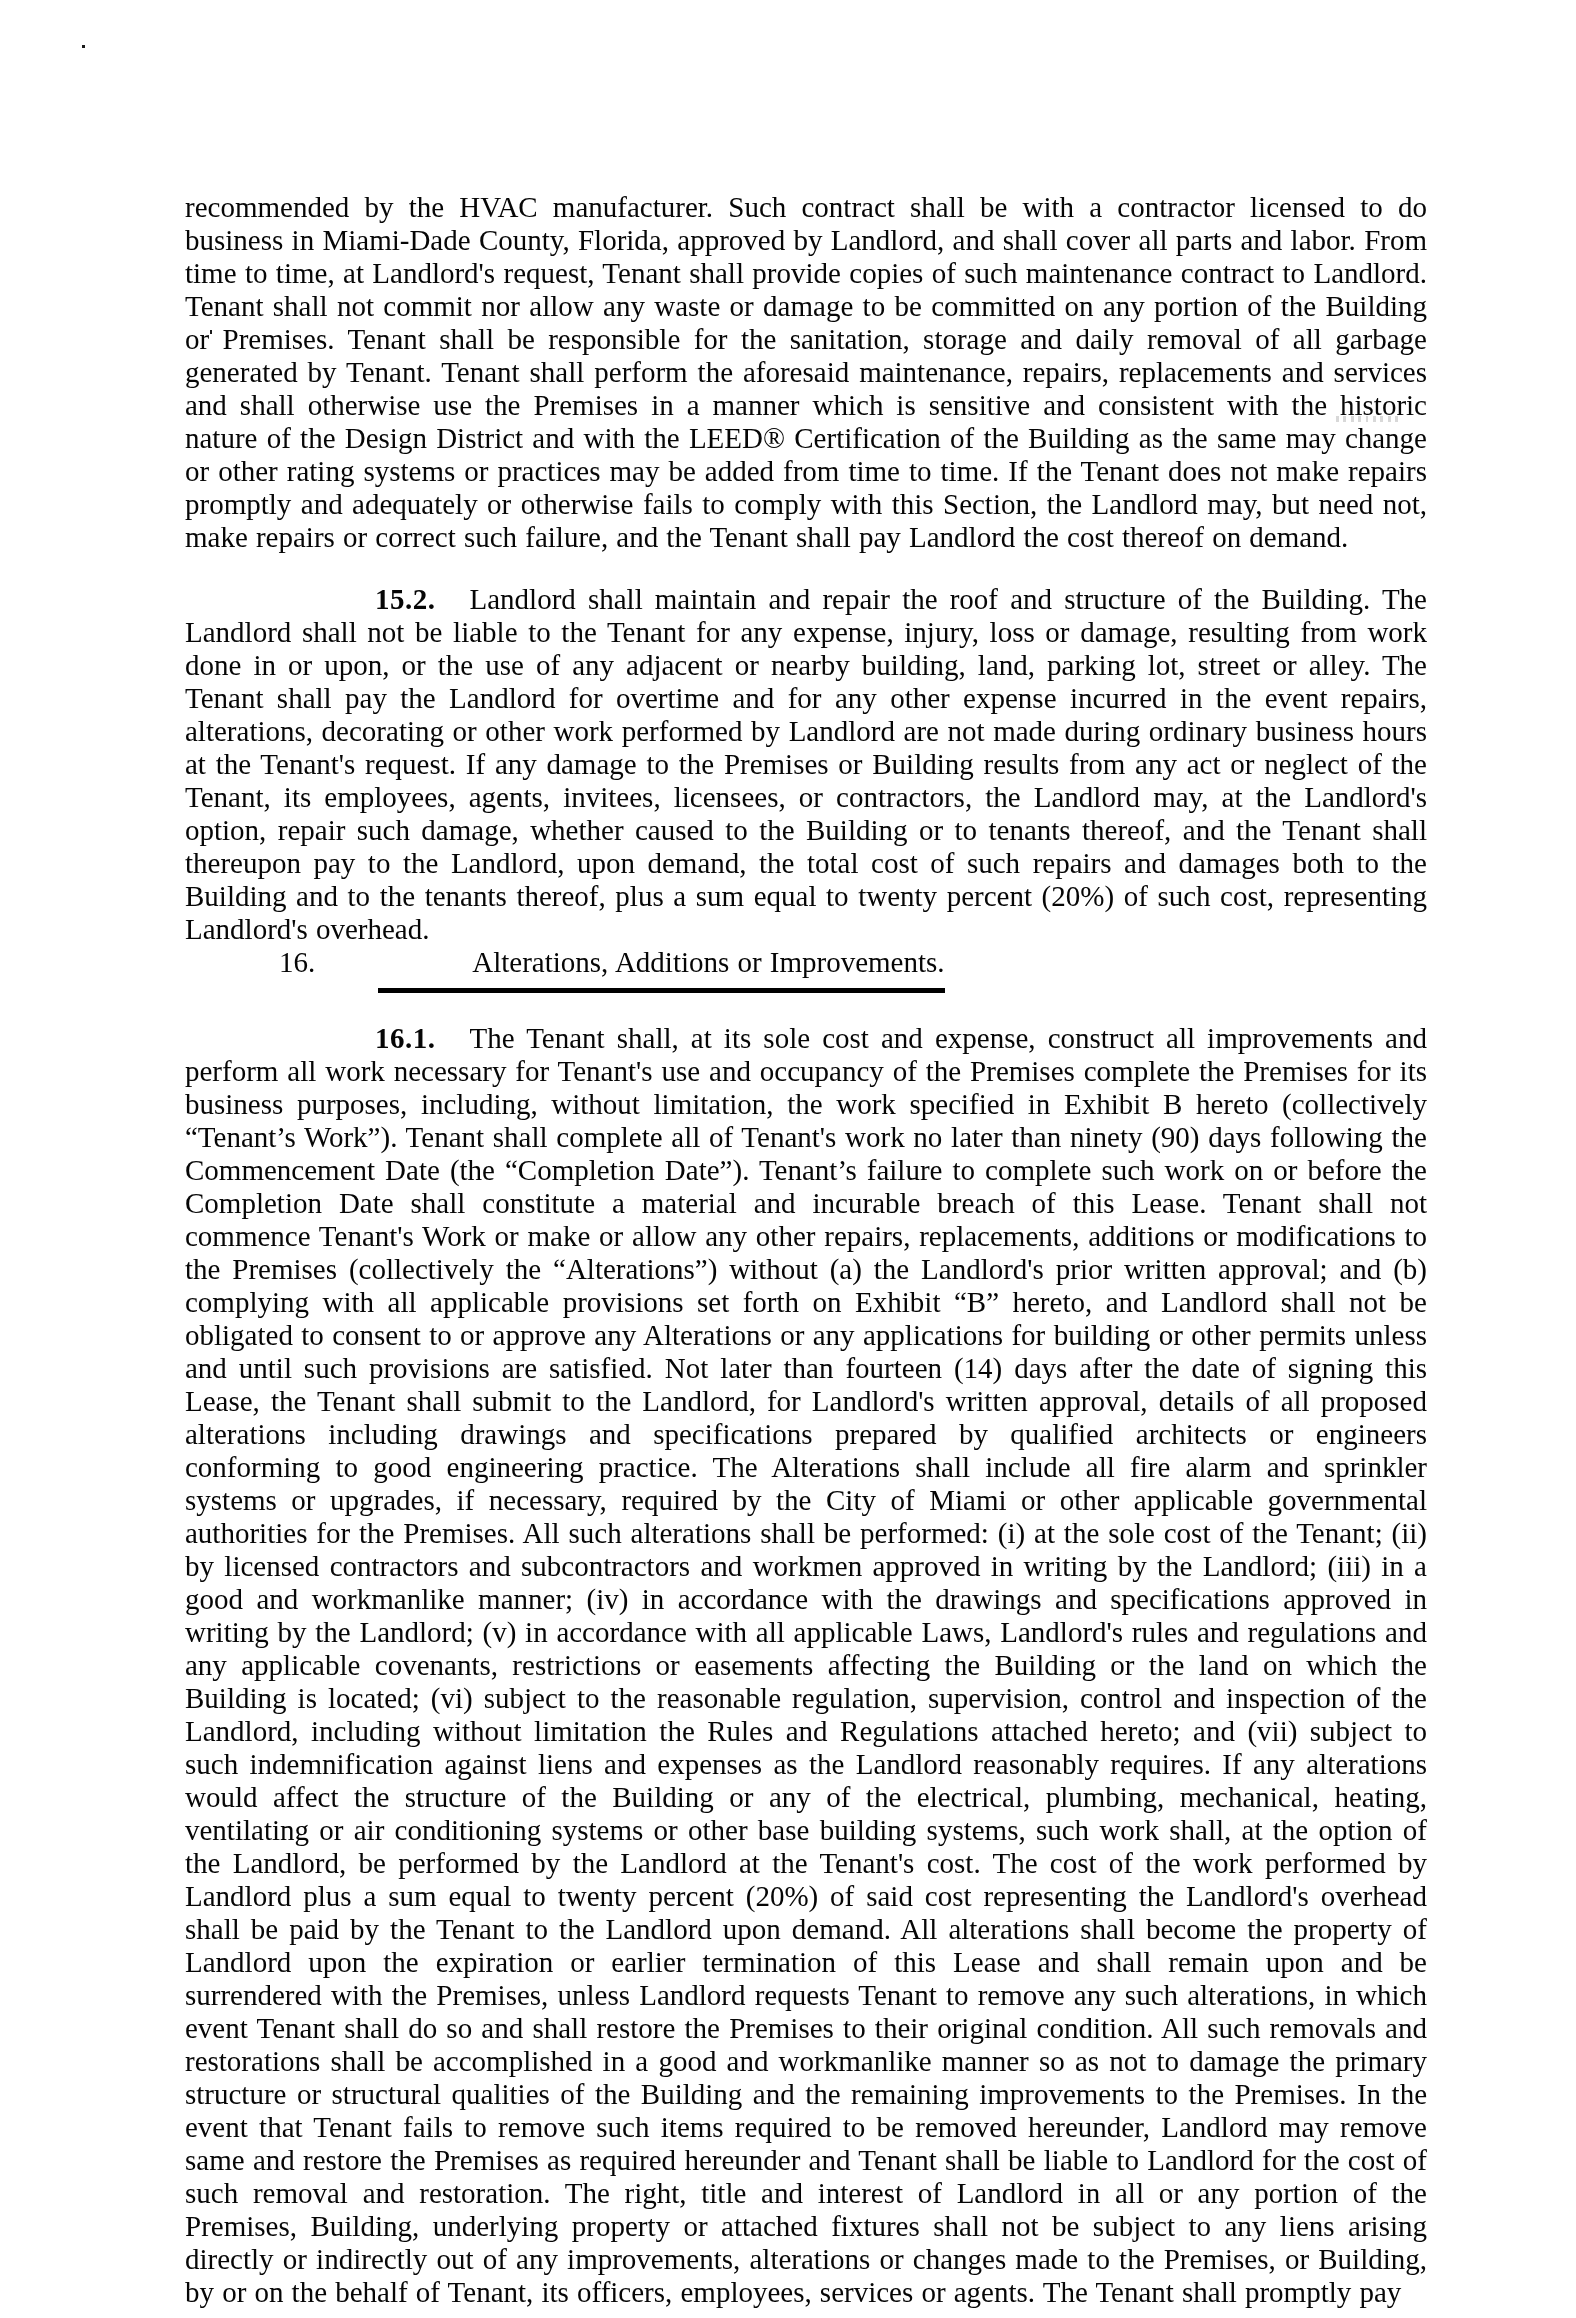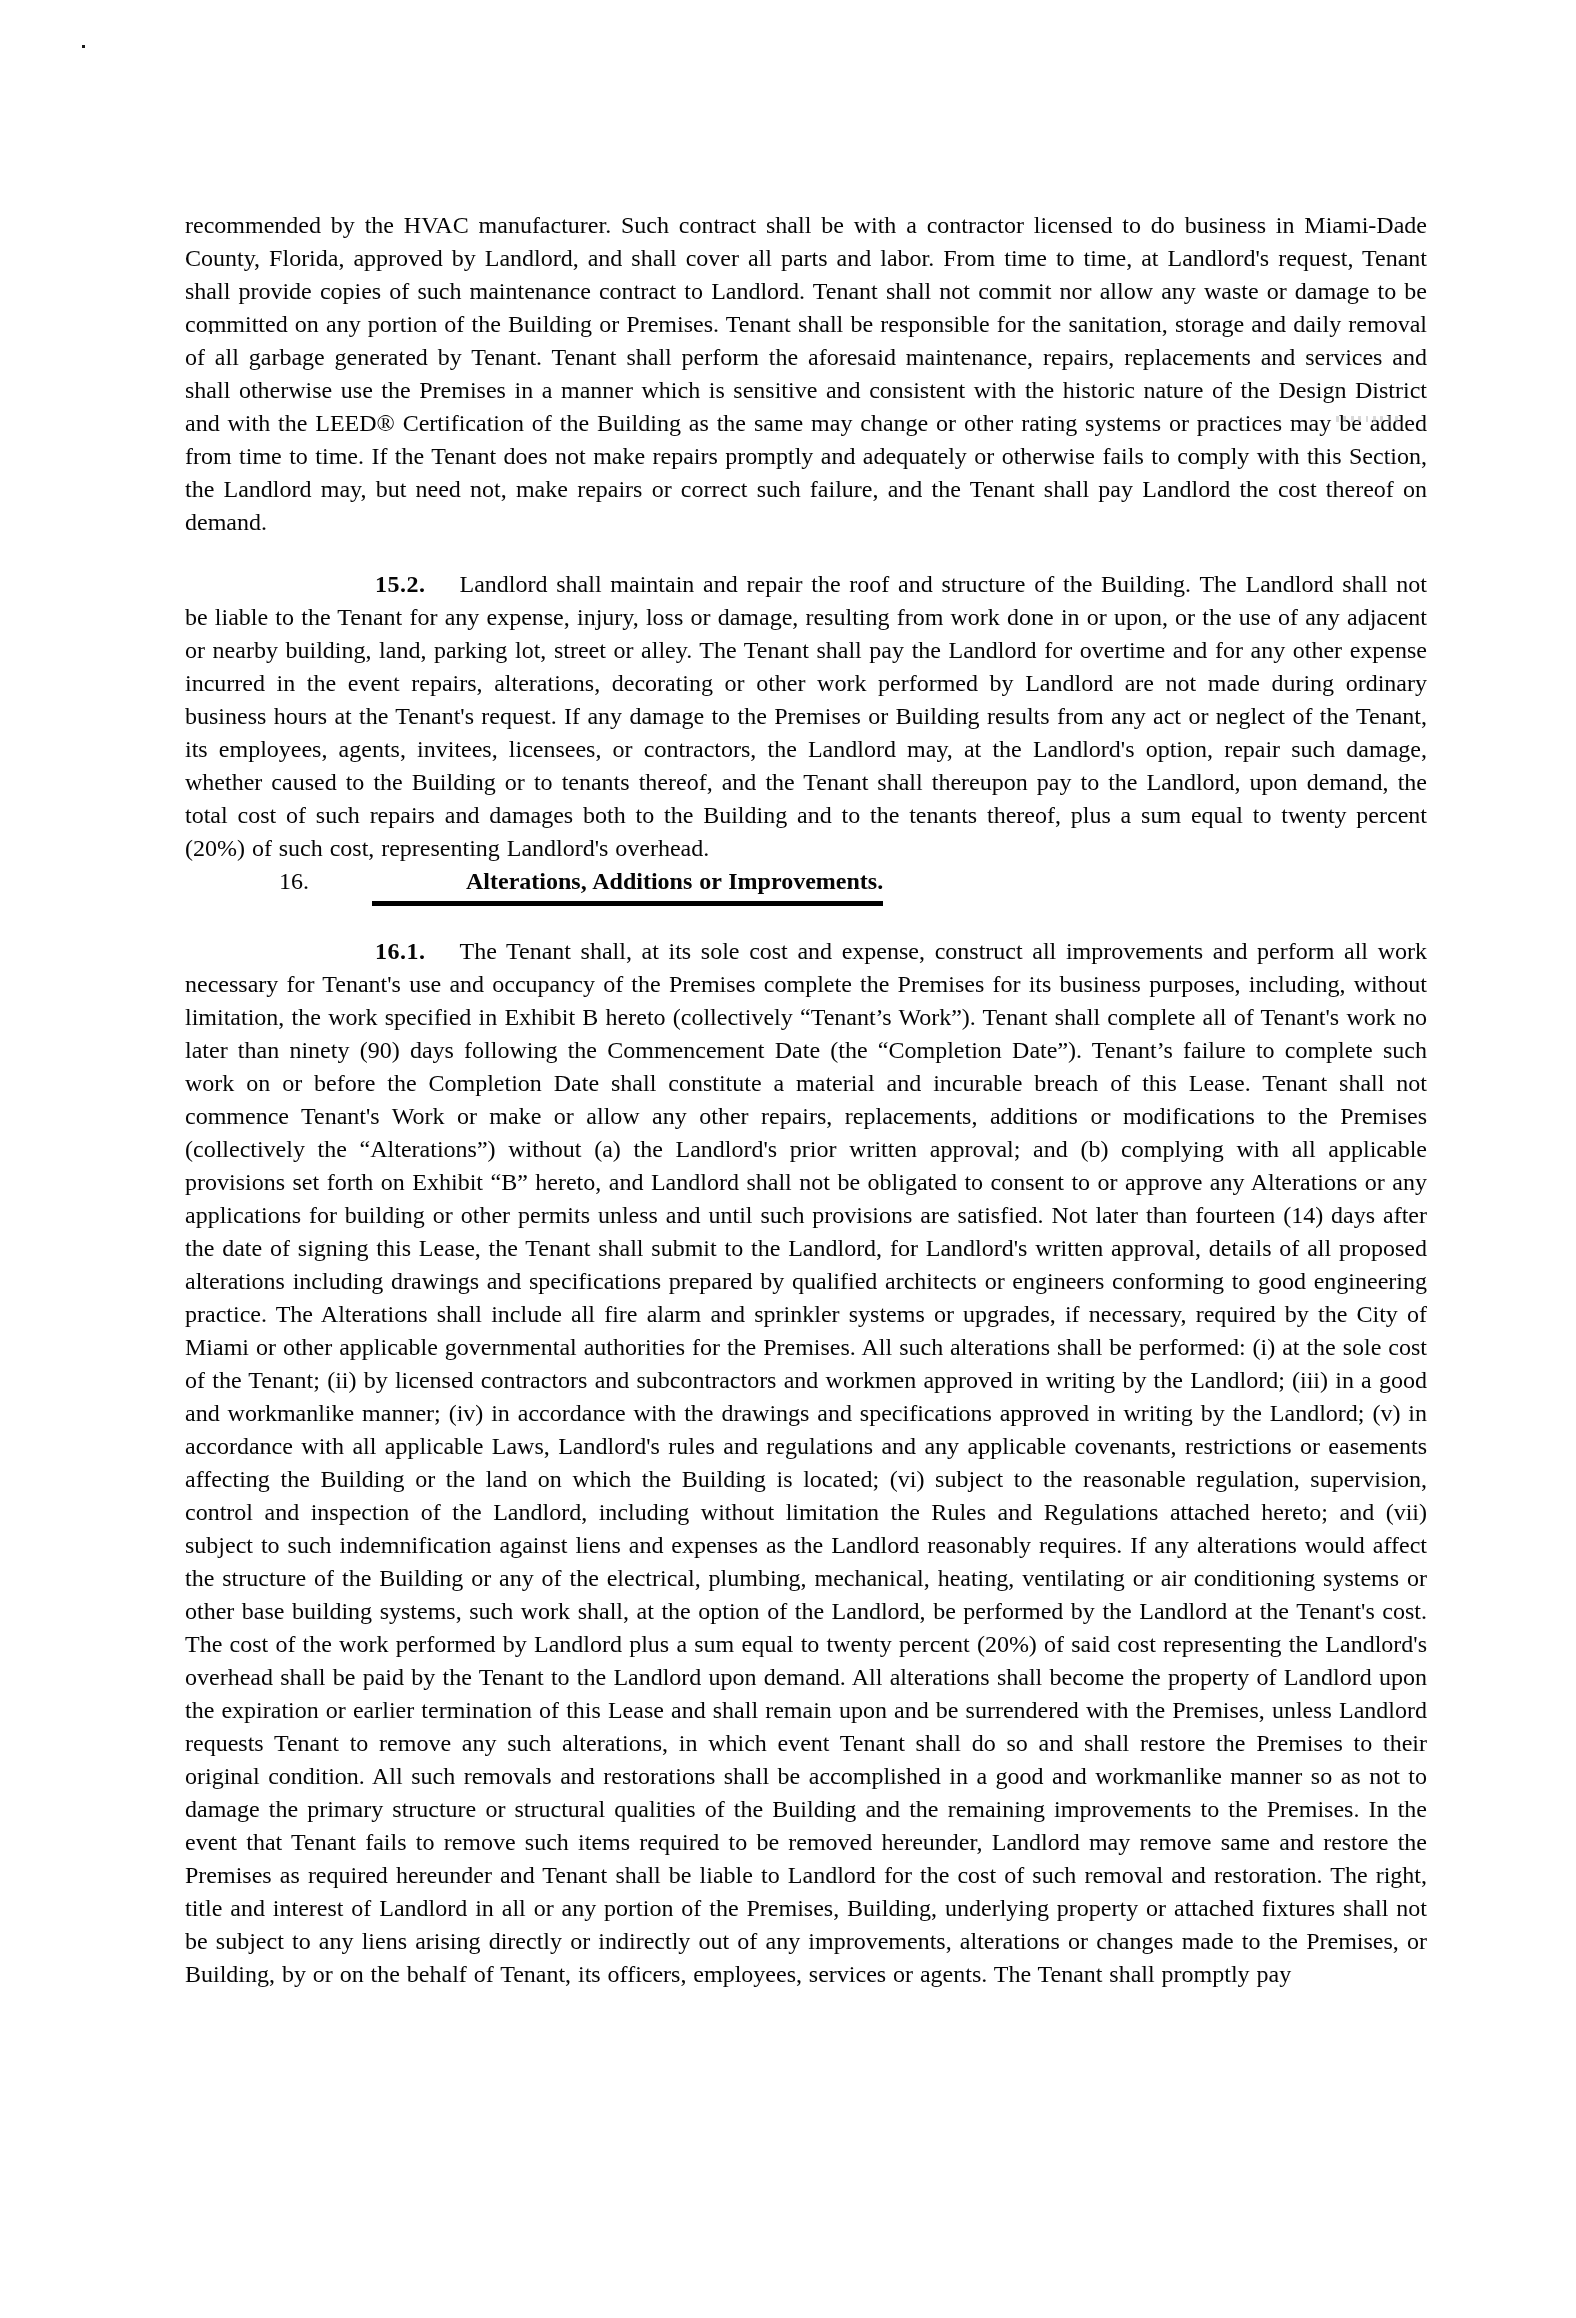--- a/index.html
+++ b/index.html
@@ -18,23 +18,23 @@
   .page {
     position: absolute;
     left: 0;
     top: 0;
     width: 1577px;
     height: 2568px;
   }
   .content {
     position: absolute;
     left: 185px;
-    top: 209px;
+    top: 191px;
     width: 1242px;
-    font-size: 24px;
+    font-size: 29px;
     line-height: 33px;
     text-align: justify;
     word-spacing: 0.9px;
   }
   p.para {
     margin: 0;
     padding: 0;
   }
   p.sect {
     margin: 29px 0 0 0;
@@ -48,24 +48,24 @@
   .heading-line {
     margin: 30px 0 0 0;
     text-indent: 94px;
     text-align: left;
   }
   .heading-num {
     font-weight: normal;
     margin-right: 63px;
   }
   .heading-title {
-    font-weight: bold;
+    font-weight: normal;
     display: inline-block;
     border-bottom: 5.6px solid #000;
-    padding-bottom: 6px;
+    padding-bottom: 12px;
     line-height: 28px;
   }
   
   .speck {
     position: absolute;
     background: #1a1a1a;
   }
   .speck-1 { left: 82px; top: 45px; width: 3.2px; height: 3.2px; }
   .speck-2 { left: 210px; top: 330px; width: 2.3px; height: 4.2px; }
   .smudge {

